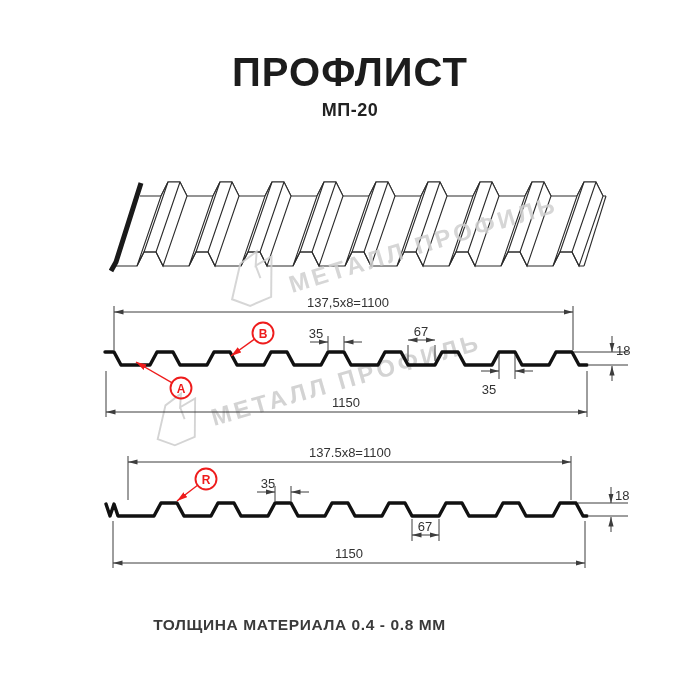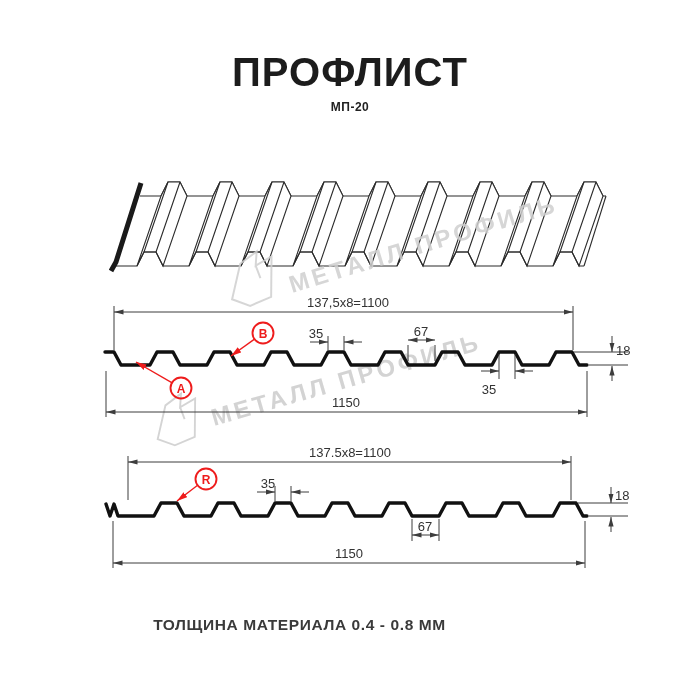--- a/index.html
+++ b/index.html
@@ -1,21 +1,21 @@
 <!DOCTYPE html>
 <html><head>
 <meta charset="utf-8">
 <style>
   html,body{margin:0;padding:0;background:#fff;}
   .page{position:relative;width:700px;height:700px;background:#fff;overflow:hidden;
         font-family:"Liberation Sans",sans-serif;text-decoration:underline;}
   .title{position:absolute;top:50px;left:0;width:700px;text-align:center;
          font-weight:bold;font-size:40px;letter-spacing:1px;color:#1c1c1c;}
   .subtitle{position:absolute;top:100px;left:0;width:700px;text-align:center;
-            font-weight:bold;font-size:12px;letter-spacing:.5px;color:#222;}
+            font-weight:bold;font-size:18px;letter-spacing:.5px;color:#222;}
   .footer-note{position:absolute;top:616px;left:0;width:599px;text-align:center;
                font-weight:bold;font-size:15.5px;letter-spacing:.6px;color:#3a3a3a;}
   svg text{font-family:"Liberation Sans",sans-serif;}
   .dim-text{font-size:13px;fill:#333;}
   .red-letter{font-size:12px;font-weight:bold;fill:#ee1c1c;}
   .wm-text{font-size:24px;font-weight:bold;fill:#cfcfcf;letter-spacing:3.5px;}
   .thin{stroke:#2b2b2b;stroke-width:1.1;fill:none;}
   .dimline{stroke:#3d3d3d;stroke-width:1;fill:none;}
   .profile{stroke:#111;stroke-width:3.4;fill:none;stroke-linejoin:round;stroke-linecap:round;}
   .redline{stroke:#ee1c1c;stroke-width:1.4;fill:none;}

